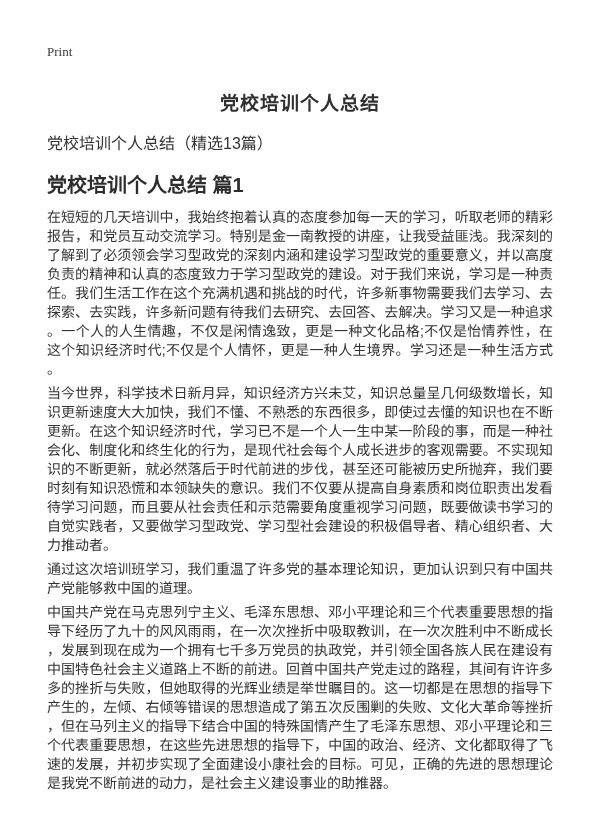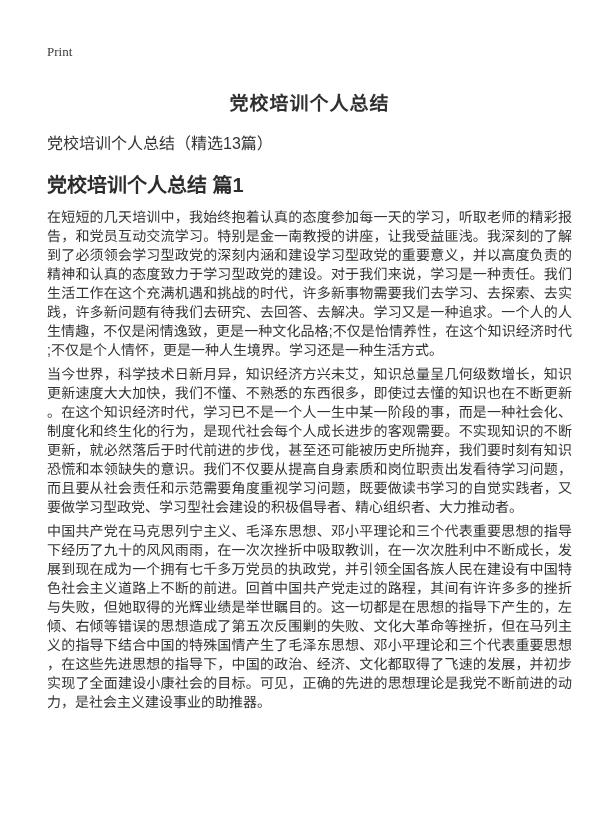--- a/index.html
+++ b/index.html
@@ -9,21 +9,21 @@
     background: #ffffff;
     overflow: hidden;
   }
   body {
     font-family: "Liberation Sans", "DejaVu Sans", sans-serif;
     color: #333333;
   }
   .page {
     width: 600px;
     height: 828px;
-    padding: 42px 28px 0 47px;
+    padding: 42px 47px 0 47px;
     background: #ffffff;
   }
   .print-link {
     display: inline-block;
     font-family: "Liberation Serif", "DejaVu Serif", serif;
     font-size: 13px;
     color: #3a3a3a;
     text-decoration: none;
     cursor: pointer;
   }
@@ -70,16 +70,17 @@
 
   <h1 class="doc-title">党校培训个人总结</h1>
 
   <p class="doc-subtitle">党校培训个人总结（精选13篇）</p>
 
   <h2 class="section-heading">党校培训个人总结 篇1</h2>
 
   <div class="body-text">
     <p>在短短的几天培训中，我始终抱着认真的态度参加每一天的学习，听取老师的精彩报告，和党员互动交流学习。特别是金一南教授的讲座，让我受益匪浅。我深刻的了解到了必须领会学习型政党的深刻内涵和建设学习型政党的重要意义，并以高度负责的精神和认真的态度致力于学习型政党的建设。对于我们来说，学习是一种责任。我们生活工作在这个充满机遇和挑战的时代，许多新事物需要我们去学习、去探索、去实践，许多新问题有待我们去研究、去回答、去解决。学习又是一种追求。一个人的人生情趣，不仅是闲情逸致，更是一种文化品格;不仅是怡情养性，在这个知识经济时代;不仅是个人情怀，更是一种人生境界。学习还是一种生活方式。</p>
     <p>当今世界，科学技术日新月异，知识经济方兴未艾，知识总量呈几何级数增长，知识更新速度大大加快，我们不懂、不熟悉的东西很多，即使过去懂的知识也在不断更新。在这个知识经济时代，学习已不是一个人一生中某一阶段的事，而是一种社会化、制度化和终生化的行为，是现代社会每个人成长进步的客观需要。不实现知识的不断更新，就必然落后于时代前进的步伐，甚至还可能被历史所抛弃，我们要时刻有知识恐慌和本领缺失的意识。我们不仅要从提高自身素质和岗位职责出发看待学习问题，而且要从社会责任和示范需要角度重视学习问题，既要做读书学习的自觉实践者，又要做学习型政党、学习型社会建设的积极倡导者、精心组织者、大力推动者。</p>
+    <p>通过这次培训班学习，我们重温了许多党的基本理论知识，更加认识到只有中国共产党能够救中国的道理。</p>
     <p>中国共产党在马克思列宁主义、毛泽东思想、邓小平理论和三个代表重要思想的指导下经历了九十的风风雨雨，在一次次挫折中吸取教训，在一次次胜利中不断成长，发展到现在成为一个拥有七千多万党员的执政党，并引领全国各族人民在建设有中国特色社会主义道路上不断的前进。回首中国共产党走过的路程，其间有许许多多的挫折与失败，但她取得的光辉业绩是举世瞩目的。这一切都是在思想的指导下产生的，左倾、右倾等错误的思想造成了第五次反围剿的失败、文化大革命等挫折，但在马列主义的指导下结合中国的特殊国情产生了毛泽东思想、邓小平理论和三个代表重要思想，在这些先进思想的指导下，中国的政治、经济、文化都取得了飞速的发展，并初步实现了全面建设小康社会的目标。可见，正确的先进的思想理论是我党不断前进的动力，是社会主义建设事业的助推器。</p>
   </div>
 
 </div>
 
 </body></html>

